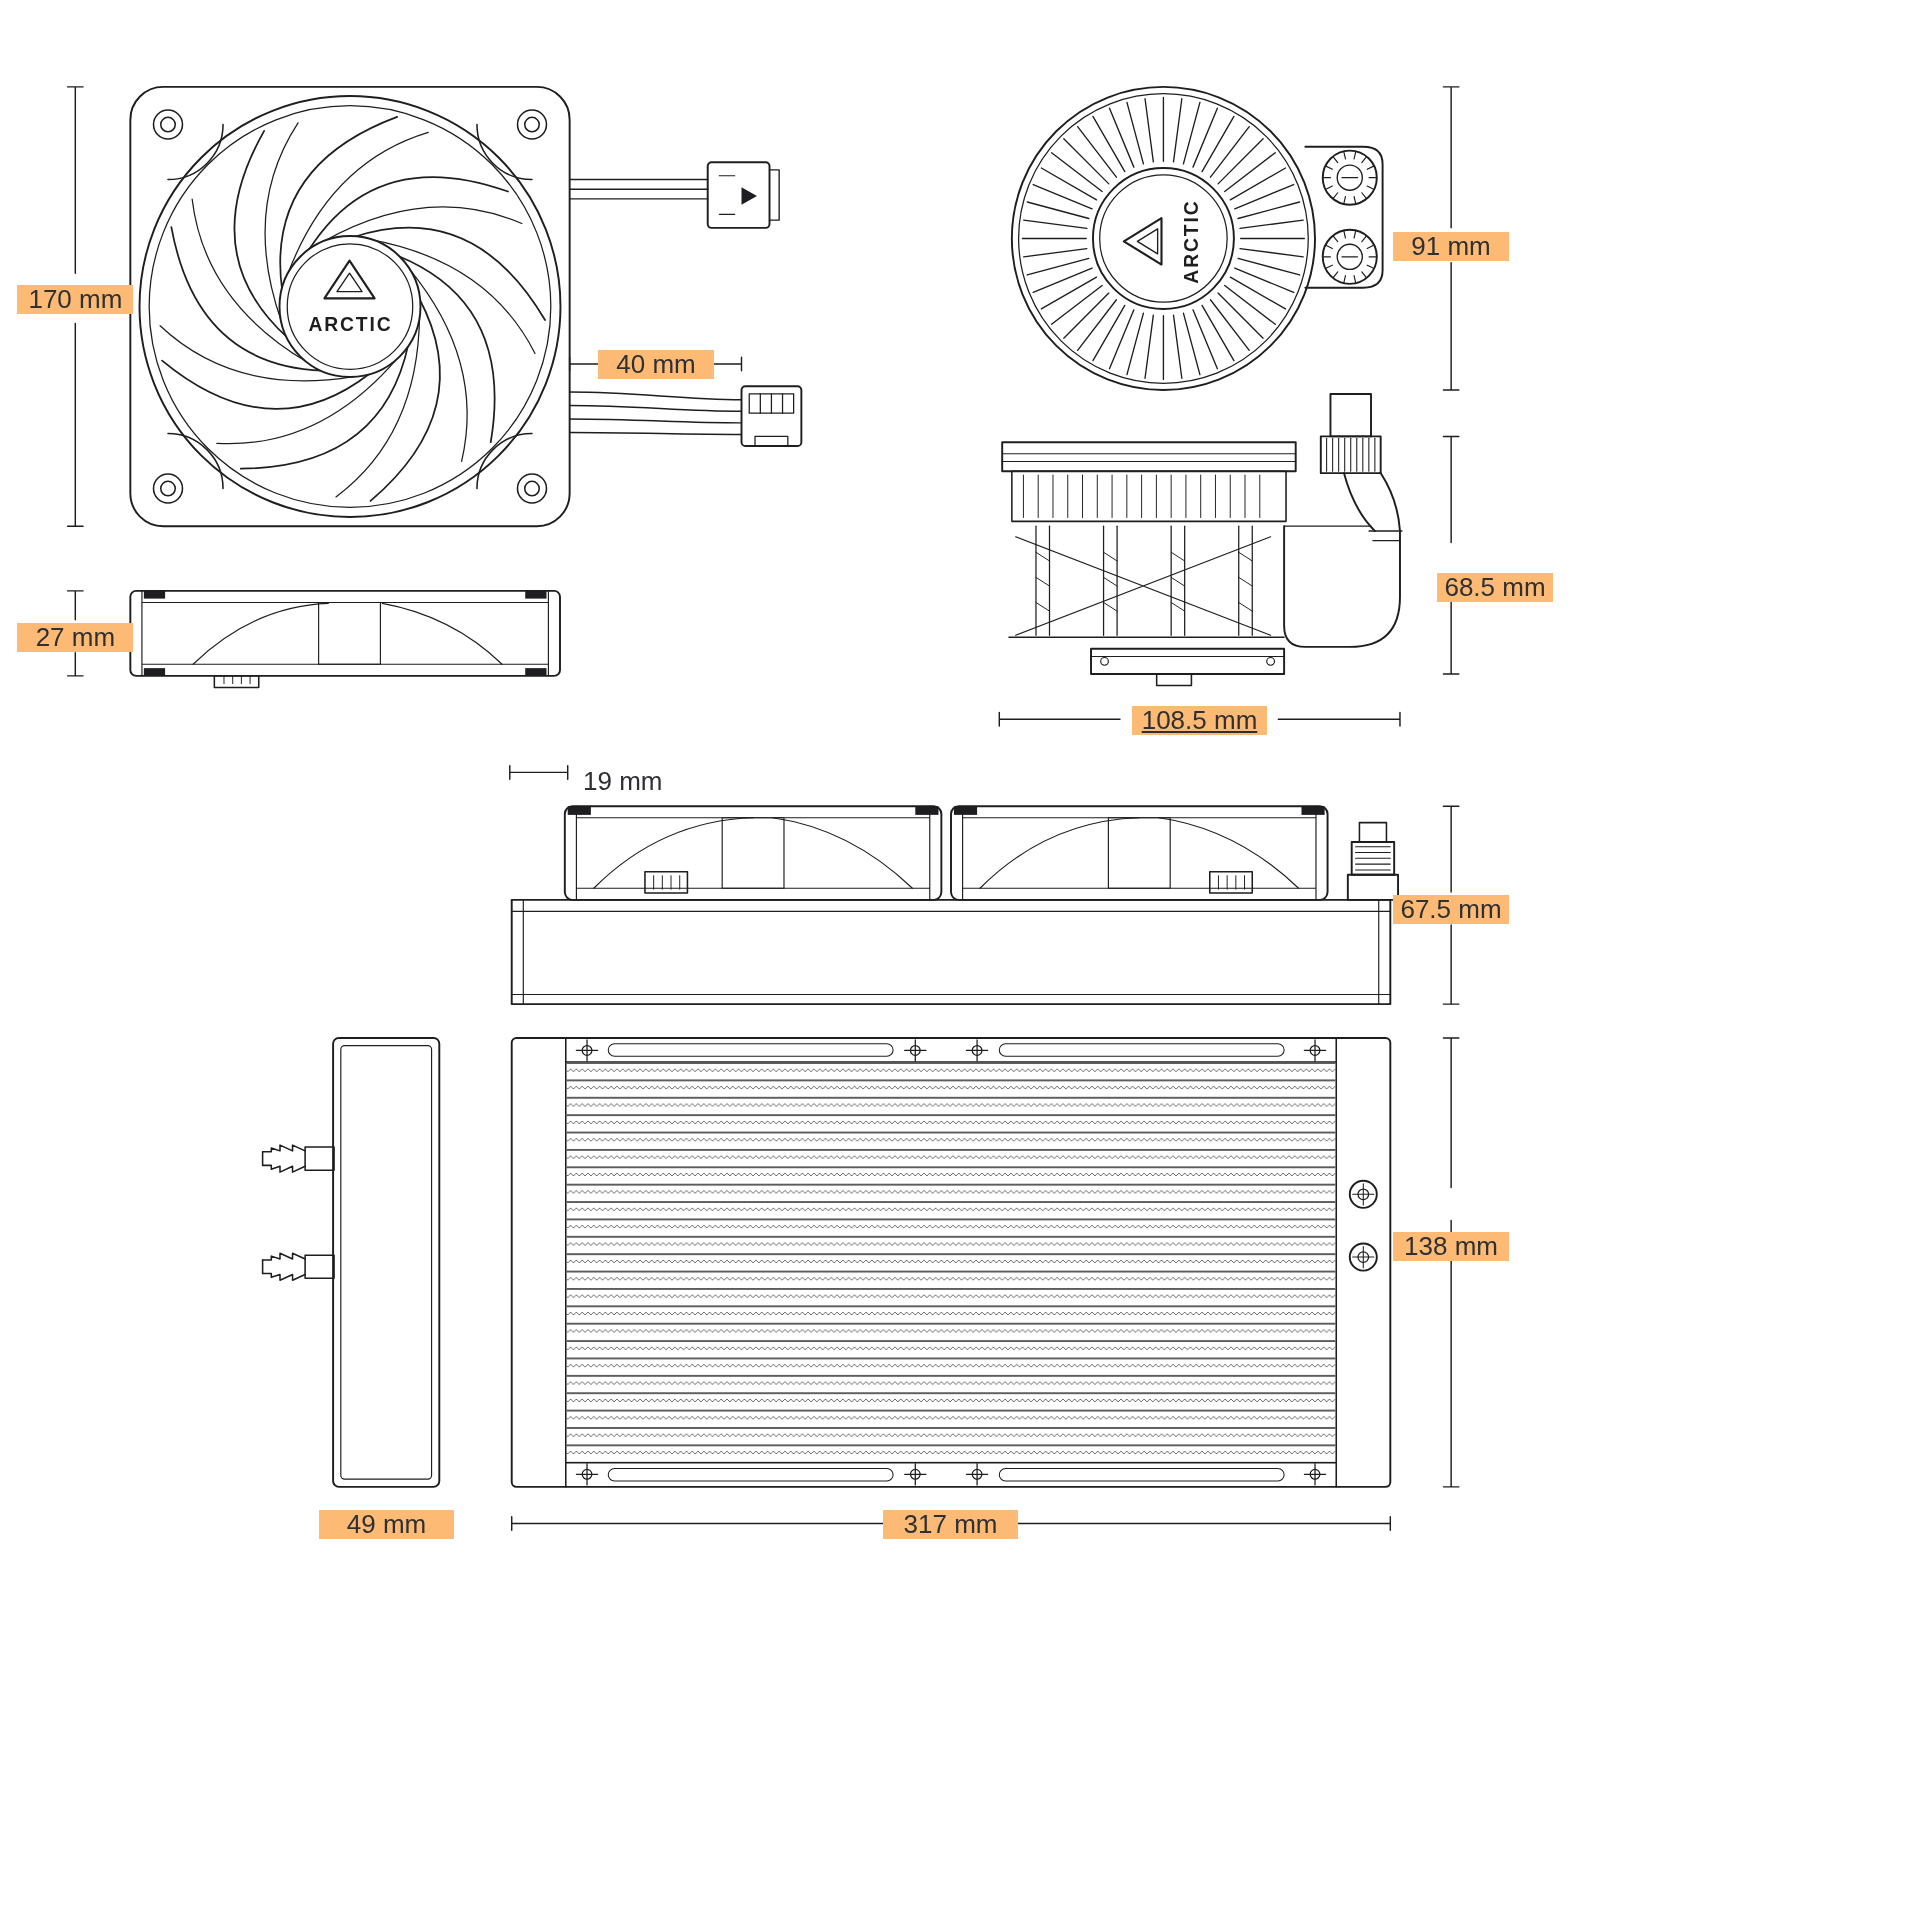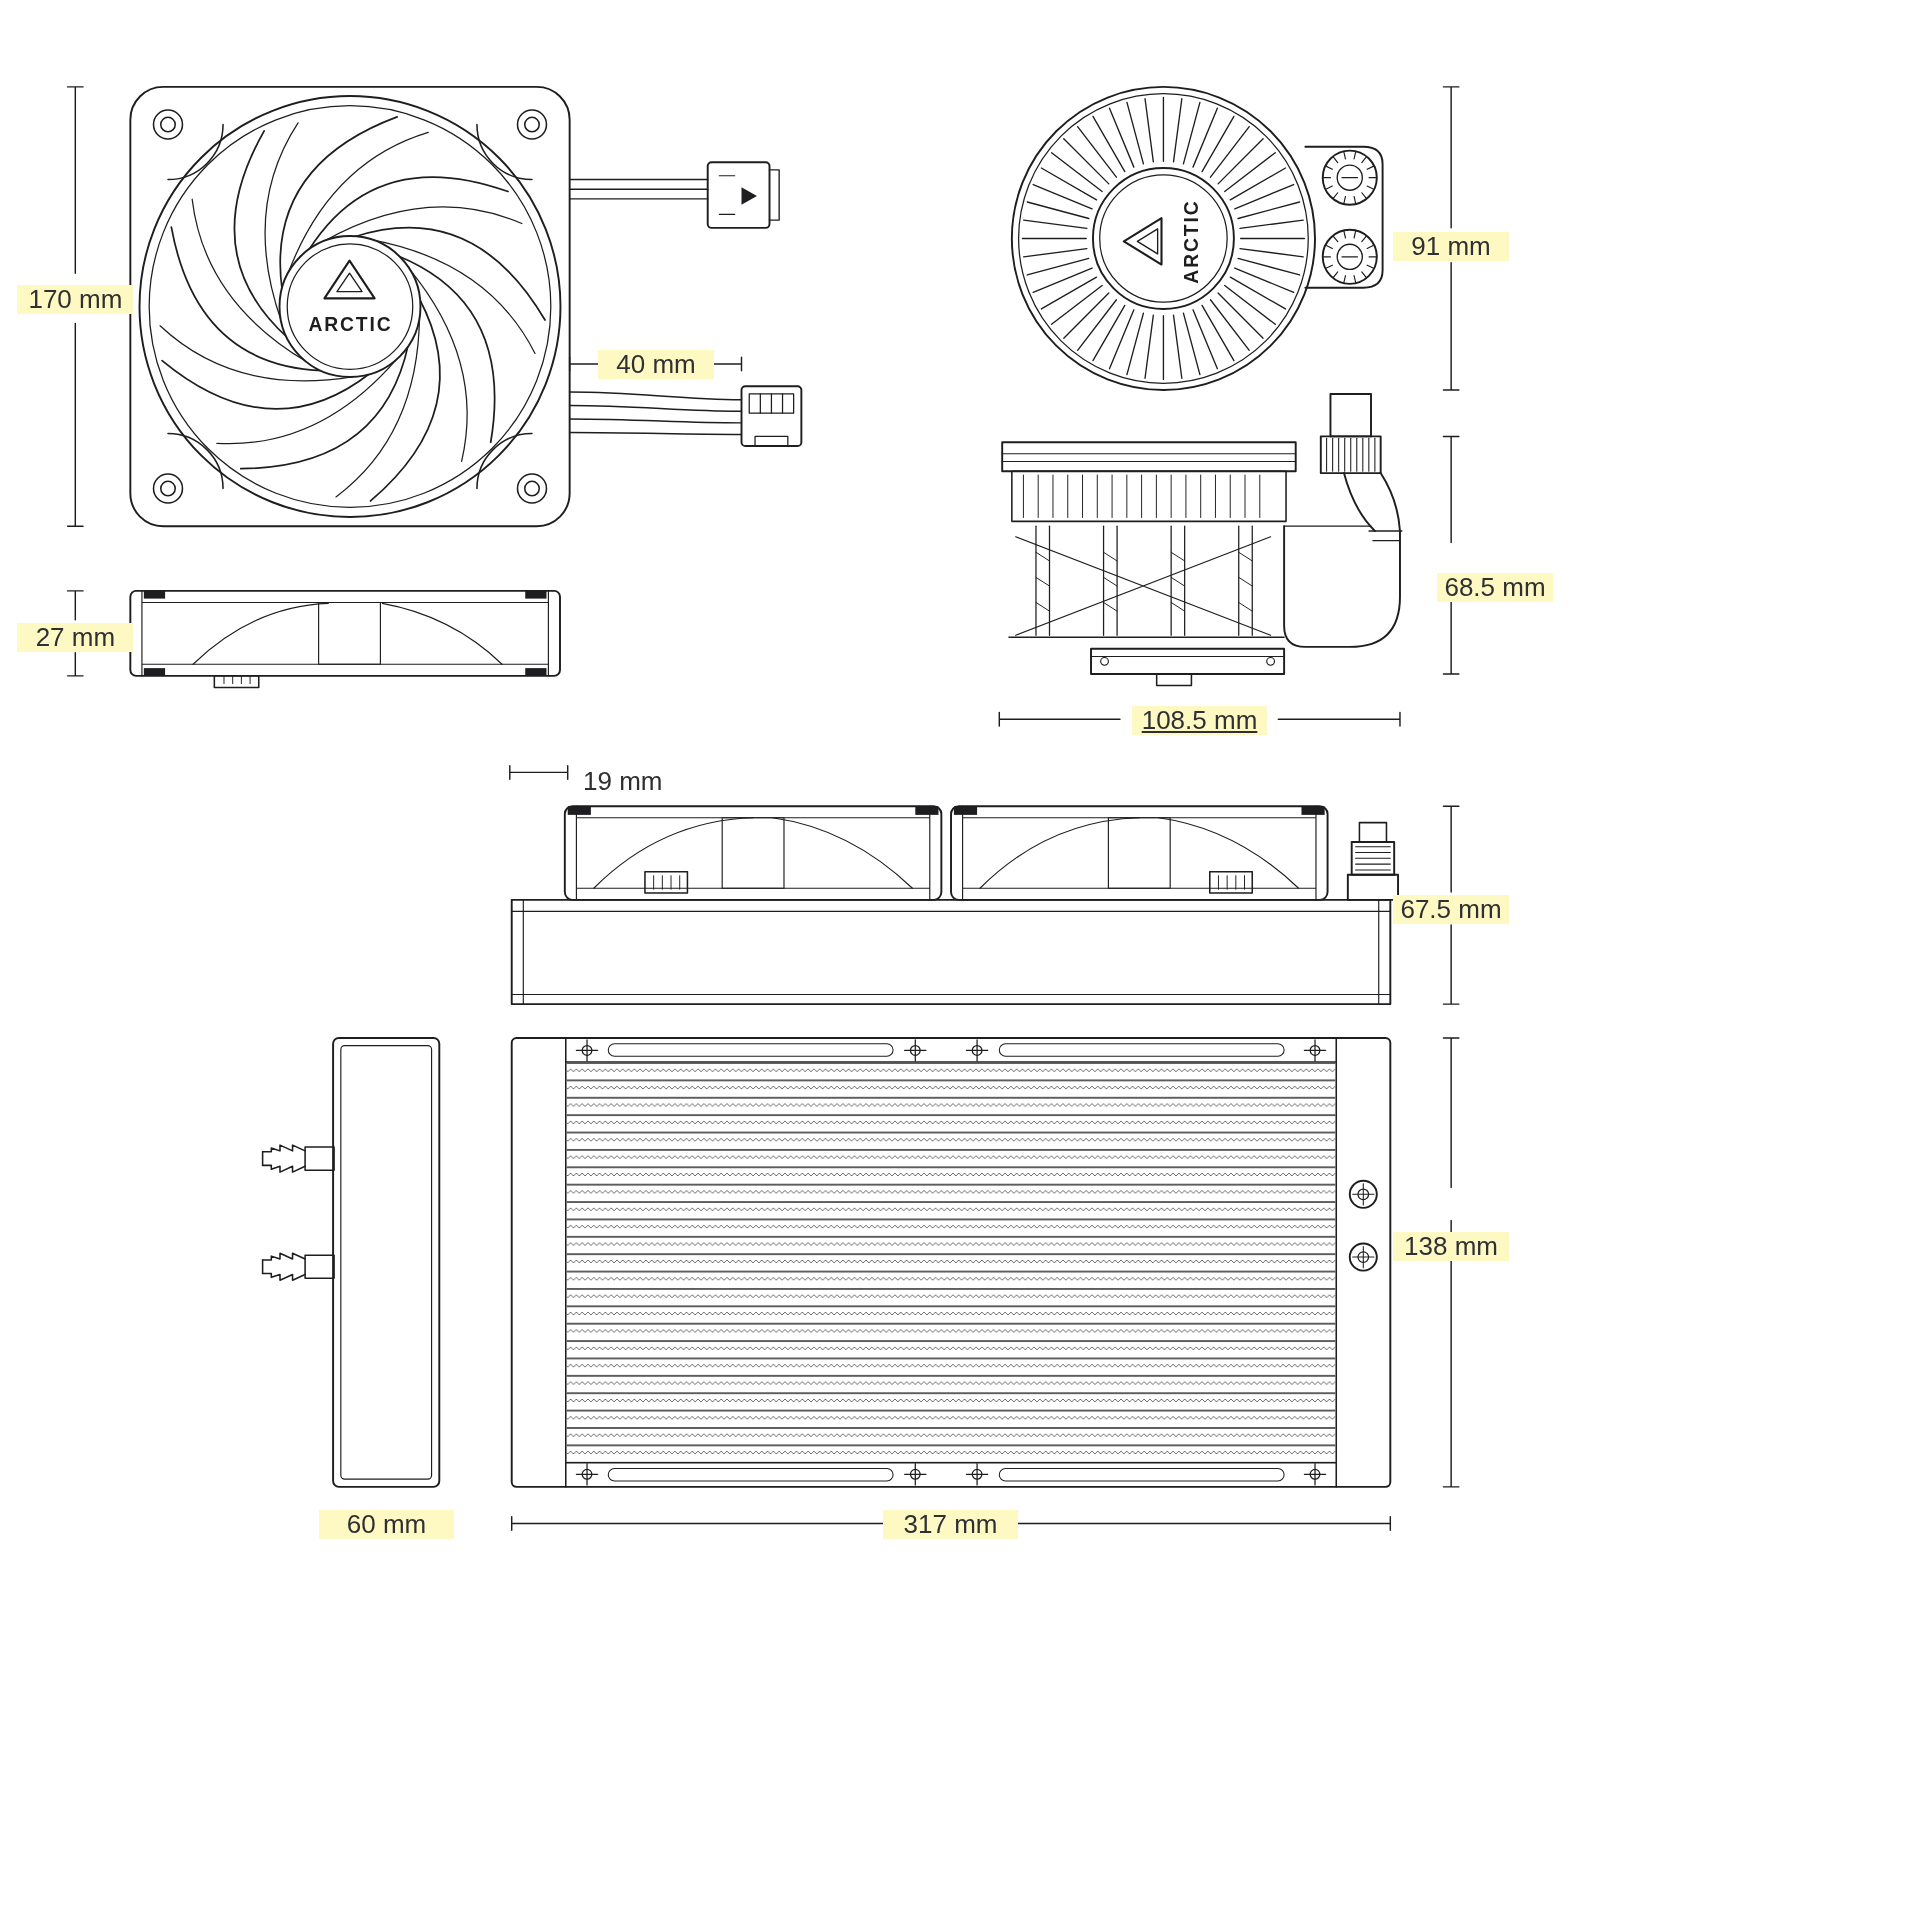--- a/index.html
+++ b/index.html
@@ -1,20 +1,20 @@
 <!DOCTYPE html>
 <html><head>
 <meta charset="utf-8">
 <style>
   html,body{margin:0;padding:0;background:#ffffff;}
   .canvas{position:relative;width:1931px;height:1931px;background:#ffffff;overflow:hidden;
           font-family:"Liberation Sans", sans-serif;}
   .canvas svg{position:absolute;left:0;top:0;}
   .dim-label{position:absolute;font-size:26px;color:#2f3033;text-align:center;height:29px;line-height:29px;
-             background:#fef9c3;white-space:nowrap;}
+             background:#fdba74;white-space:nowrap;}
   .dim-label.left{text-align:left;background:transparent;}
   .brand{position:absolute;font-weight:bold;color:#1e1e20;text-align:center;letter-spacing:1.9px;}
   .brand-fan{left:292px;top:314px;width:117px;font-size:19.3px;}
   .brand-pump{left:1133px;top:228px;width:116px;height:27px;font-size:19.3px;line-height:27px;
               transform:rotate(-90deg);}
 </style>
 </head>
 <body>
 
 <div class="canvas">
@@ -411,18 +411,18 @@
   <div class="dim-label" style="left:17.4px;top:285px;width:116px;">170 mm</div>
   <div class="dim-label" style="left:598px;top:350px;width:116px;">40 mm</div>
   <div class="dim-label" style="left:17.4px;top:623px;width:116px;">27 mm</div>
   <div class="dim-label" style="left:1393px;top:232px;width:116px;">91 mm</div>
   <div class="dim-label" style="left:1437px;top:545px;width:116px;margin-top:28px;">68.5 mm</div>
   <div class="dim-label" style="left:1132px;top:706px;width:135px;text-decoration:underline;">108.5 mm</div>
   <div class="dim-label left" style="left:583px;top:759px;width:135px;margin-top:8px;">19 mm</div>
   <div class="dim-label" style="left:1393px;top:895px;width:116px;">67.5 mm</div>
   <div class="dim-label" style="left:1393px;top:1190px;width:116px;margin-top:42px;">138 mm</div>
   <div class="dim-label" style="left:883px;top:1510px;width:135px;">317 mm</div>
-  <div class="dim-label" style="left:319px;top:1510px;width:135px;">60 mm</div>
+  <div class="dim-label" style="left:319px;top:1510px;width:135px;">49 mm</div>
 
   <div class="brand brand-fan">ARCTIC</div>
   <div class="brand brand-pump">ARCTIC</div>
 </div>
 
 
 </body></html>

